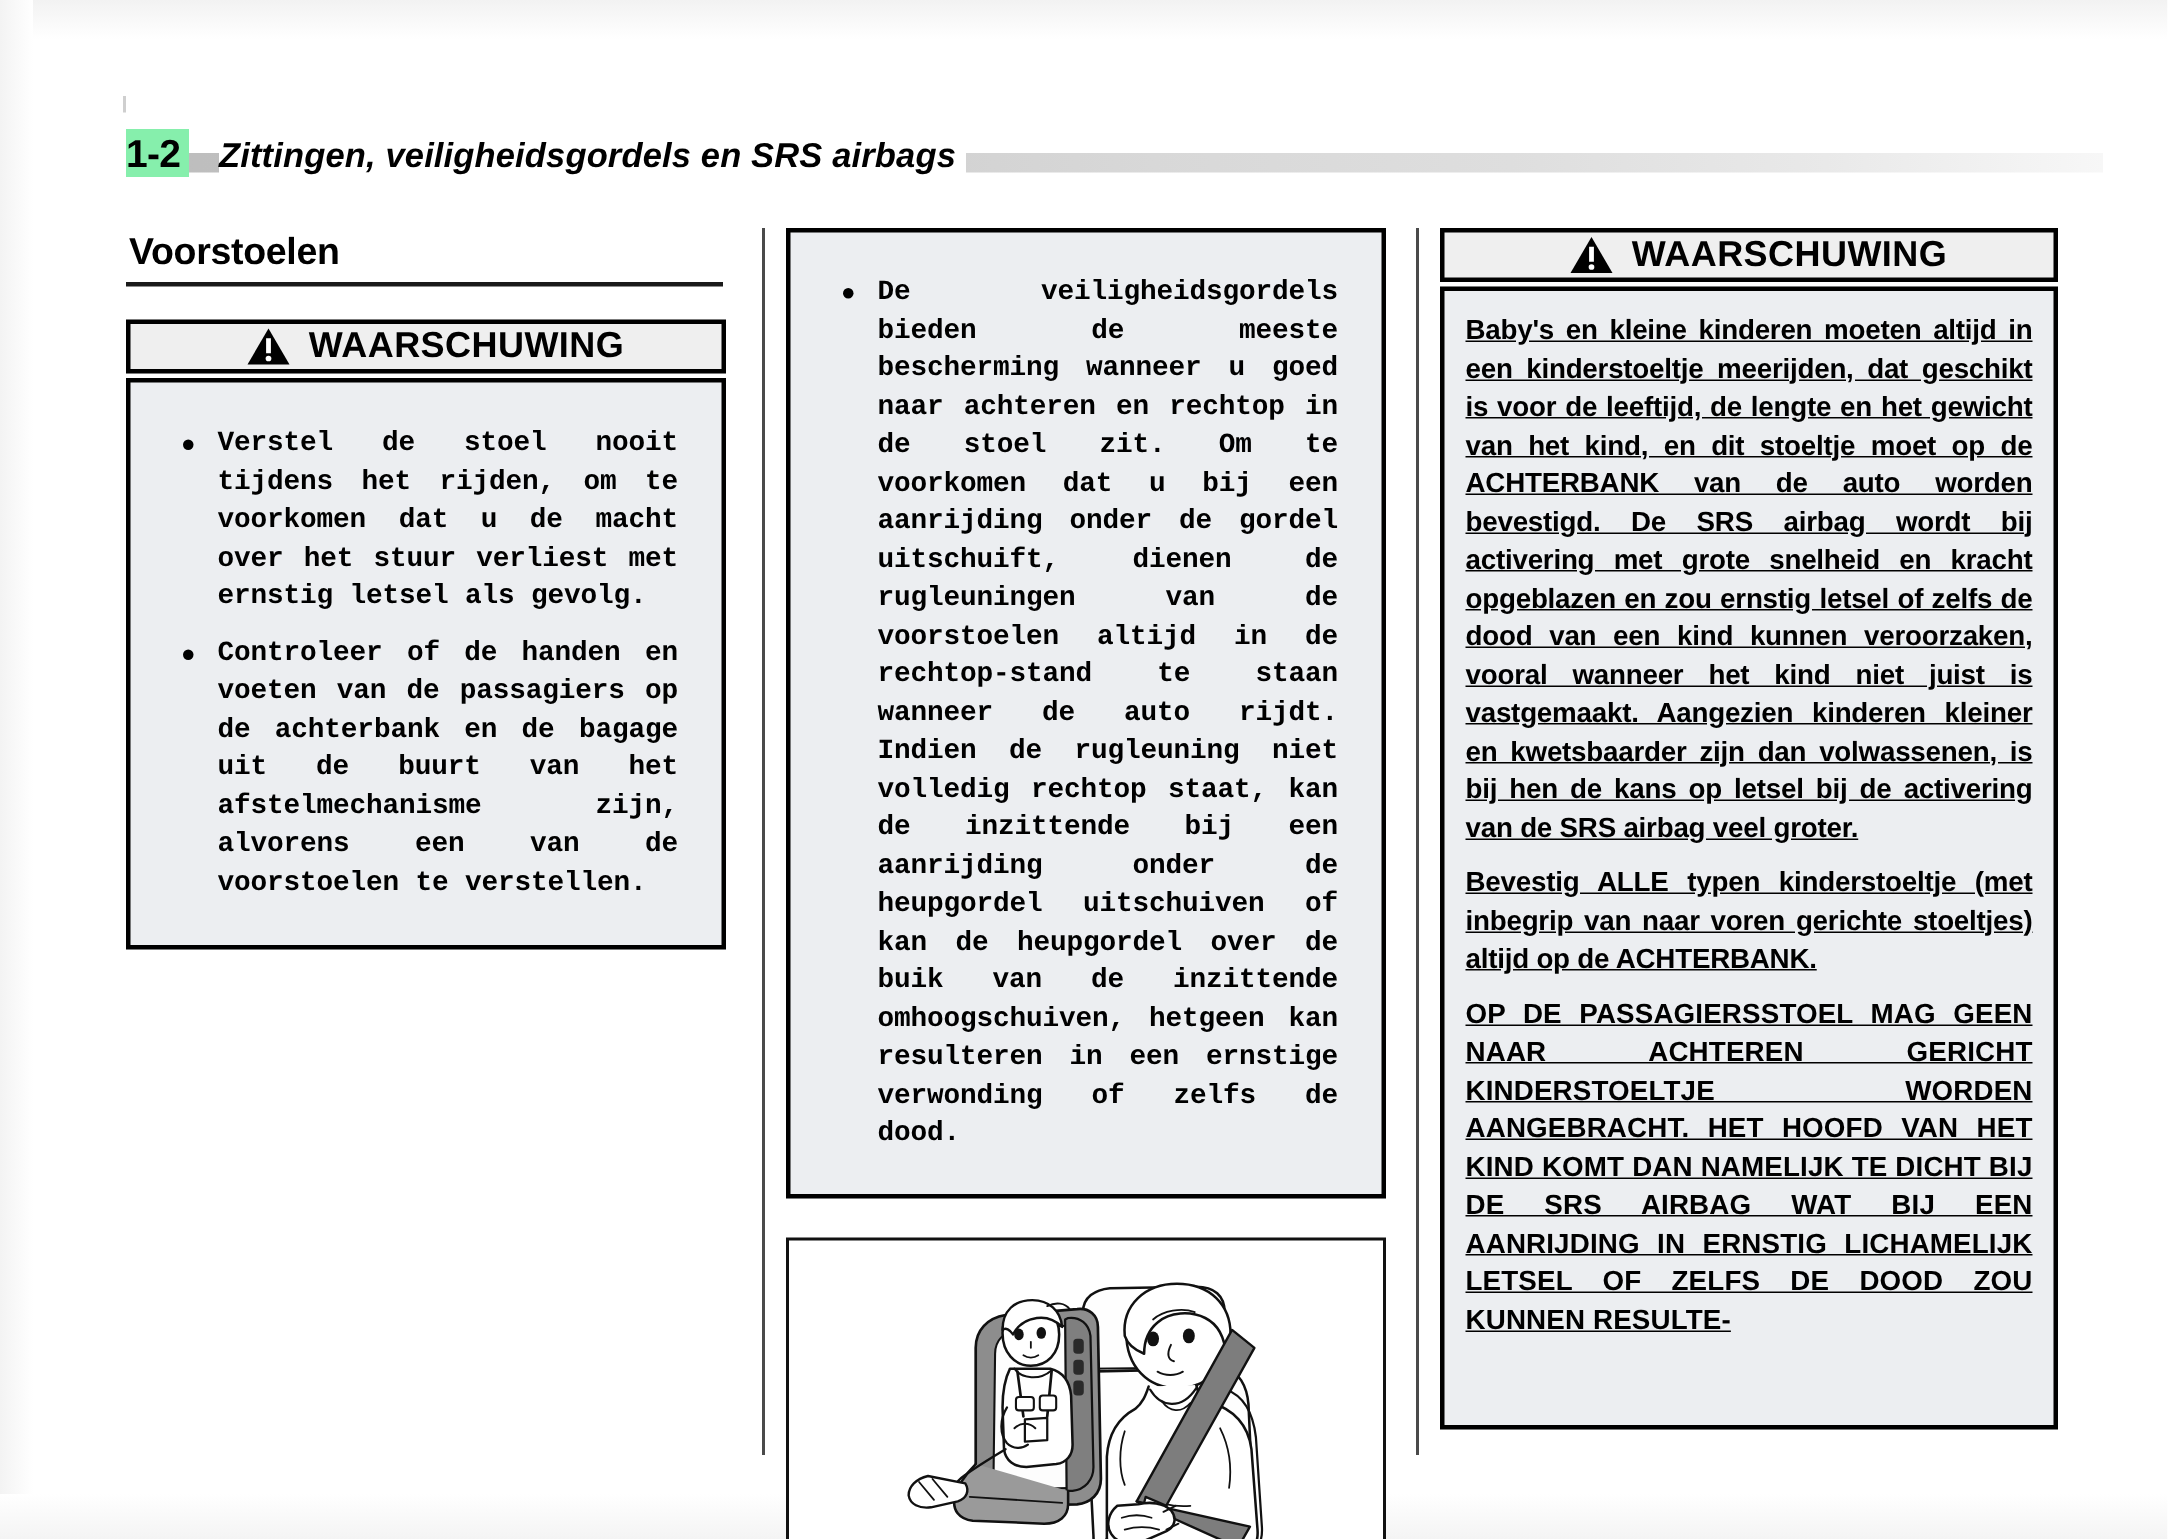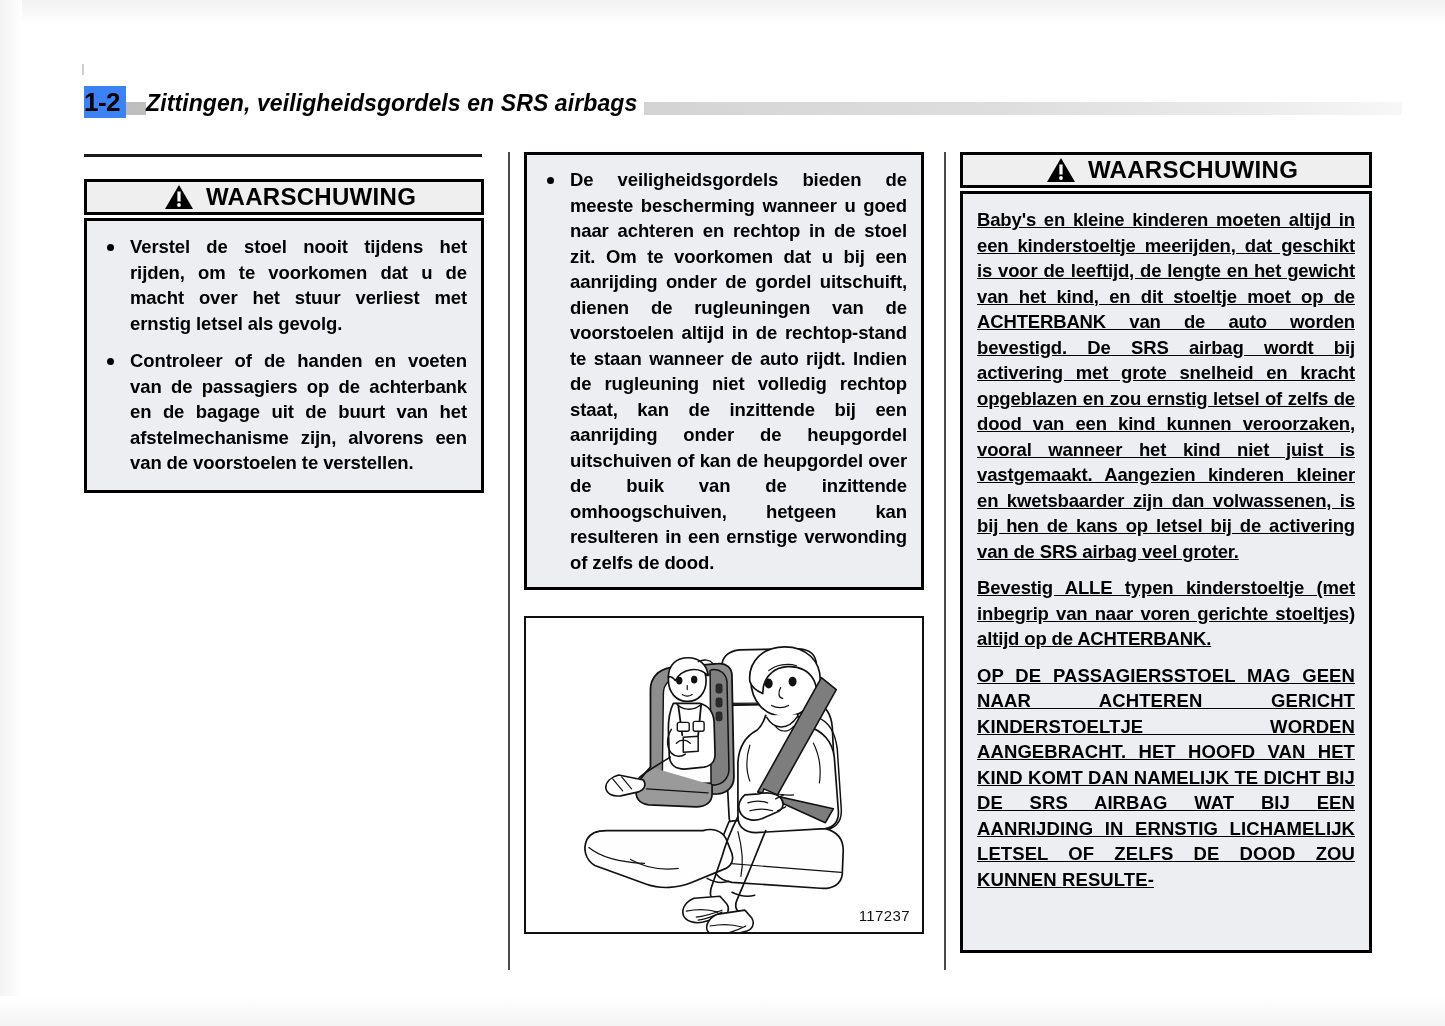--- a/index.html
+++ b/index.html
@@ -59,21 +59,21 @@
         #bdbdbd 0%, #c2c2c2 18%, #cfcfcf 34%,
         #d8d8d8 52%, #dedede 70%, #e9e9e9 86%, #f7f7f7 100%);
   }
   .header-folio {
     position: absolute;
     left: 0; top: 0;
     font-size: 26px;
     font-weight: bold;
     letter-spacing: -0.5px;
     line-height: 32px;
-    background: #3b82f6;
+    background: #86efac;
     padding-right: 6px;
     z-index: 3;
   }
   .header-title {
     position: absolute;
     left: 62px; top: 3px;
     font-size: 23px;
     font-weight: bold;
     font-style: italic;
     line-height: 28px;
@@ -150,22 +150,23 @@
   .warn-body {
     border: 3px solid #000;
     background: #eceef1;
     padding: 13px 14px 14px 14px;
     box-sizing: border-box;
   }
 
   
   ul.warn-list {
     list-style: none;
-    margin: 0;
+    margin: 15px;
     padding: 0;
+    font-family: Liberation Mono, monospace;
   }
   ul.warn-list li {
     position: relative;
     padding-left: 29px;
     font-size: 18.5px;
     font-weight: bold;
     line-height: 25.5px;
     text-align: justify;
     letter-spacing: -0.1px;
     margin-bottom: 12px;
@@ -236,20 +237,21 @@
   <div class="header-rule"></div>
   <div class="header-folio">1-2</div>
   <div class="header-title">Zittingen, veiligheidsgordels en SRS airbags</div>
 </div>
 
 <div class="col-rule r1"></div>
 <div class="col-rule r2"></div>
 
 <div class="column col1">
 
+  <div class="section-heading">Voorstoelen</div>
   <div class="heading-rule"></div>
 
   <div class="warn-block">
     <div class="warn-header">
       <svg class="tri-icon" viewBox="0 0 30 26">
         <polygon points="15,1 29,25 1,25" fill="#000"></polygon>
         <rect x="13.4" y="7.5" width="3.2" height="10" fill="#fff"></rect>
         <circle cx="15" cy="21" r="1.9" fill="#fff"></circle>
       </svg>
       <span class="warn-word">WAARSCHUWING</span>

